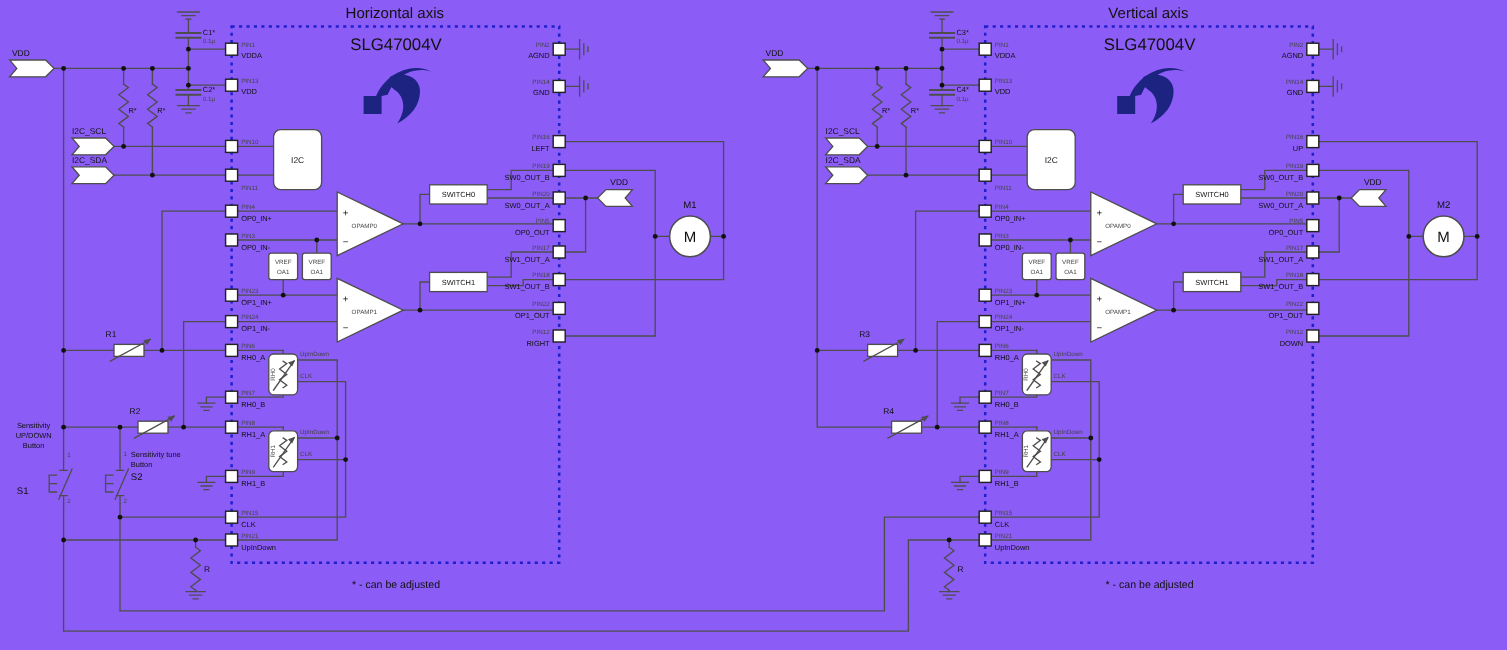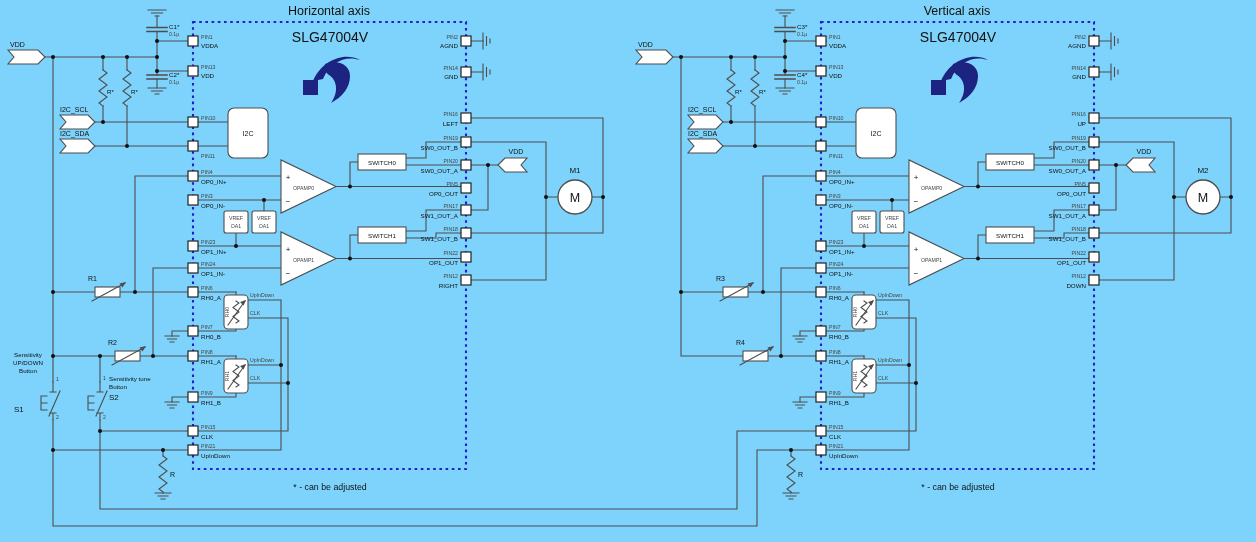--- a/index.html
+++ b/index.html
@@ -1,16 +1,16 @@
 <!DOCTYPE html>
 <html><head>
 <meta charset="utf-8">
 <style>
   html,body{margin:0;padding:0;background:#fff}
-  .wrap{display:flex;width:1256px;height:542px;background:#7dd3fc}
+  .wrap{display:flex;width:1256px;height:542px;background:#8b5cf6}
   svg{display:block}
   .w{fill:none;stroke:#4d4d4d;stroke-width:1.1;stroke-linecap:square}
   .bk{fill:#fff;stroke:#4d4d4d;stroke-width:1.1}
   .pin{fill:#fff;stroke:#222;stroke-width:1.2}
   .dot circle{fill:#111}
   text{font-family:"Liberation Sans","DejaVu Sans",sans-serif;fill:#111}
   .t5{font-size:5.2px;fill:#444}
   .t6{font-size:6.2px}
   .t7{font-size:7px}
   .t8{font-size:8px}

